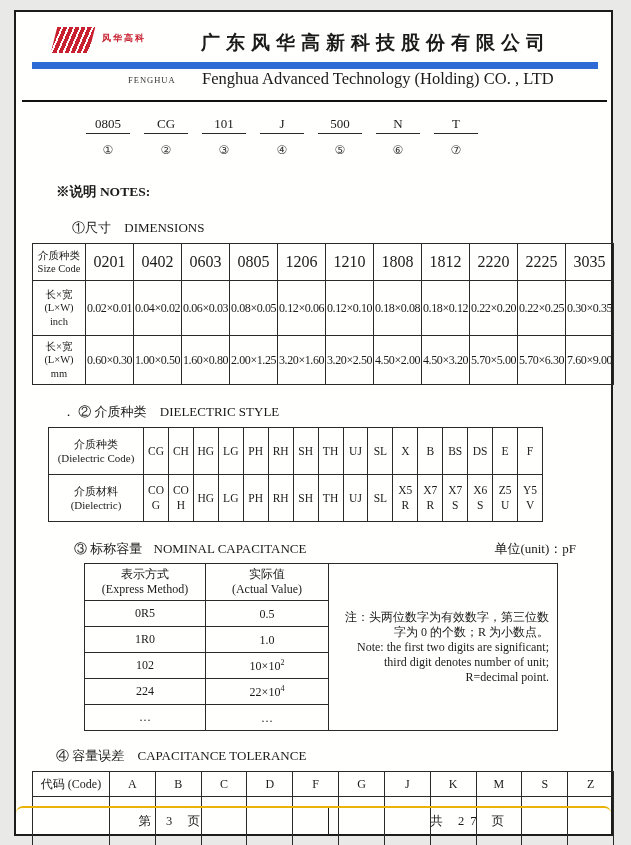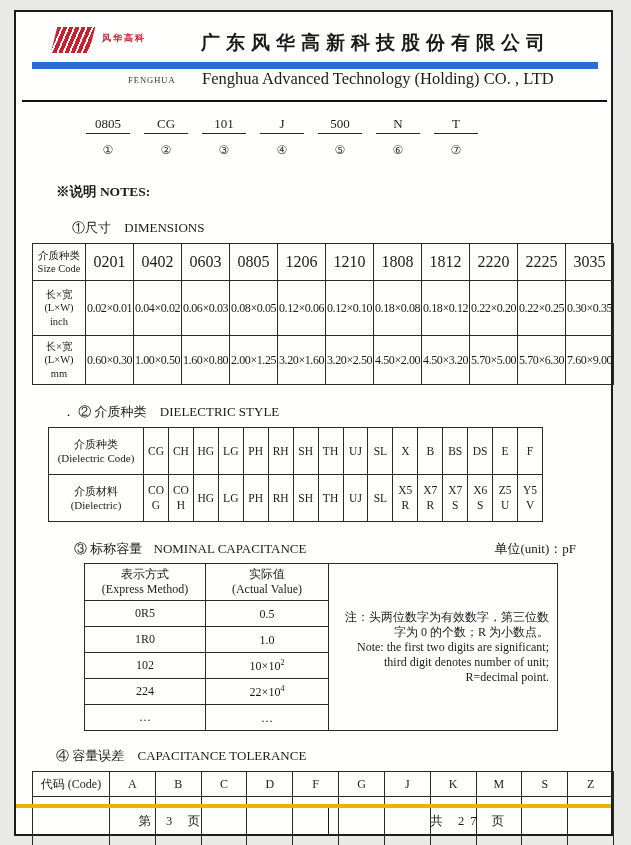--- a/index.html
+++ b/index.html
@@ -62,21 +62,21 @@
   .cap-t .note-cell{text-align:right;vertical-align:middle;padding:6px 8px;font-size:11.5px;line-height:1.35;}
   .cap-t sup{font-size:8px;}
   
   .tol-t{width:582px;margin:6px 0 0 0;}
   .tol-t td{font-size:12px;}
   .tol-r1 td{height:22px;}
   .tol-r2 td{height:52px;line-height:1.3;}
   
   .footer{
     position:absolute;left:0;right:0;bottom:0;height:26px;
-    border-top:4px solid #eab308;display:flex;
+    border-top:2px solid #eab308;display:flex;border-radius:7px;
   }
   .footer .cell{flex:1;display:flex;align-items:center;justify-content:center;font-size:12.5px;letter-spacing:6px;}
   .footer .cell.l{border-right:1.5px solid #1c1c1c;flex:0 0 52.5%;}
 </style>
 </head>
 <body>
 
 <div class="frame">
 
   <div class="hdr">

